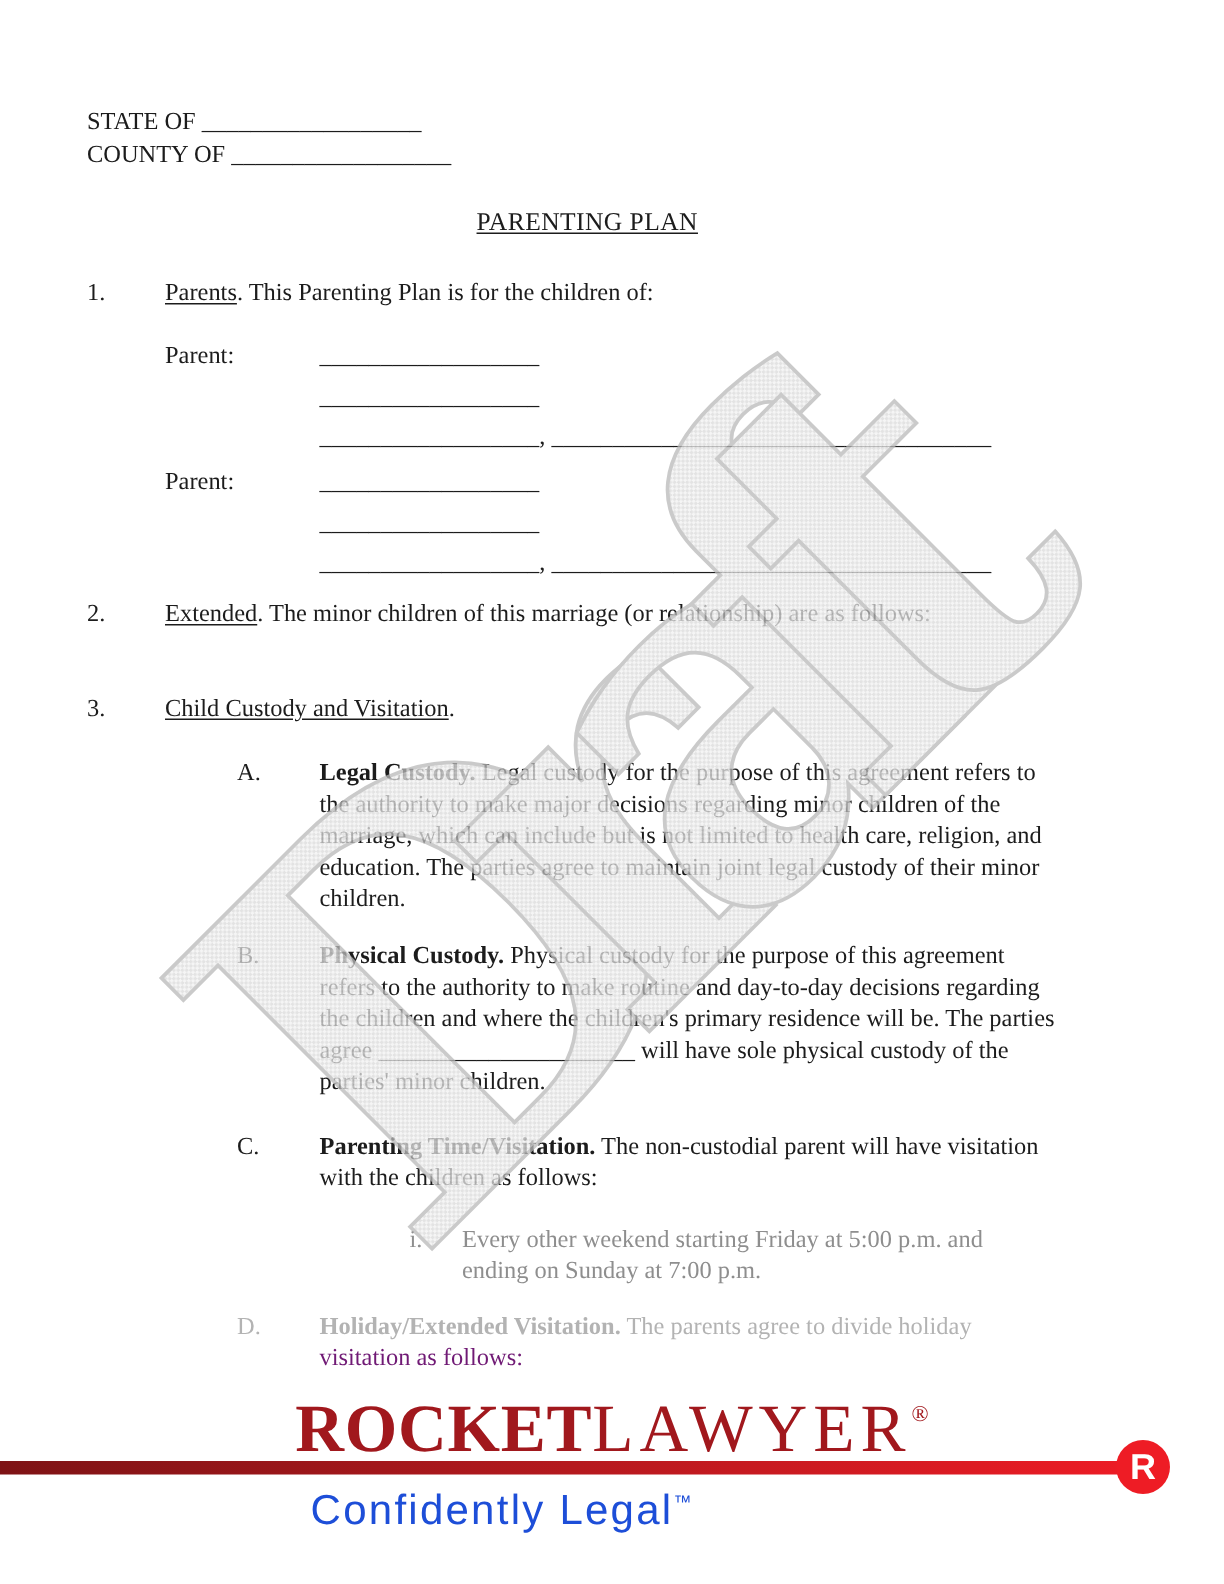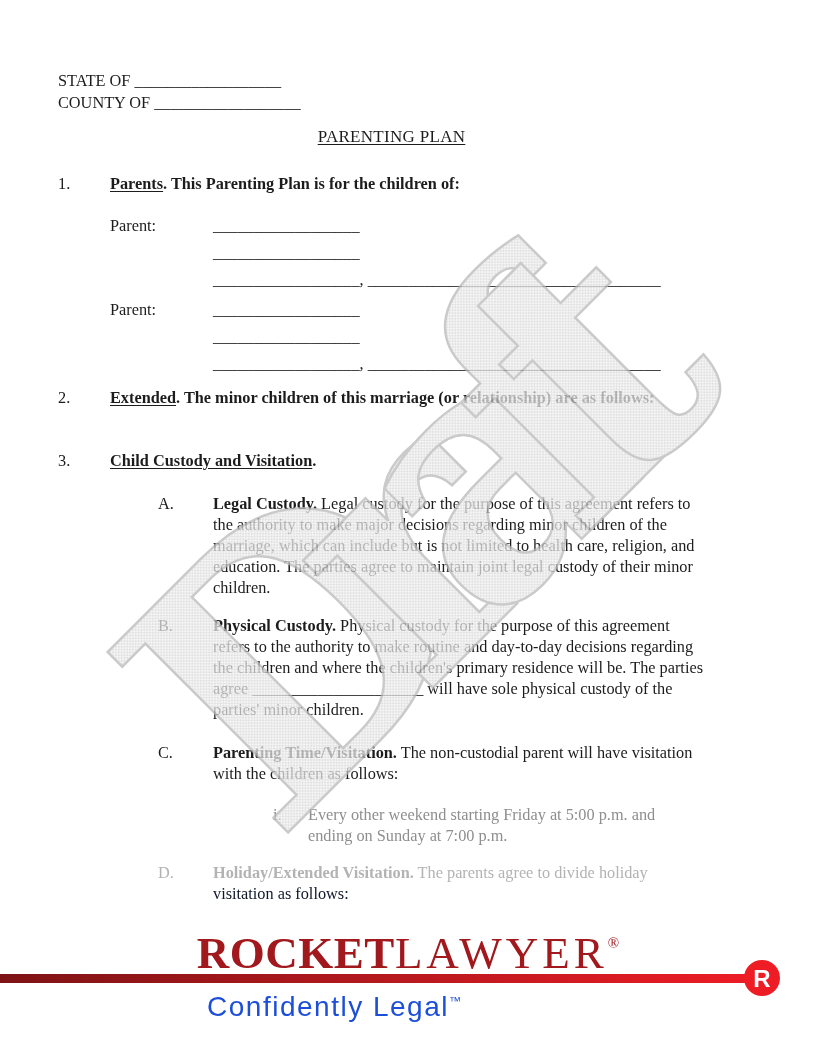--- a/index.html
+++ b/index.html
@@ -7,45 +7,45 @@
     position:relative; width:816px; height:1056px; background:#ffffff;
     font-family:"Liberation Serif", serif; font-size:16.3px; line-height:21px;
     color:#1c1c1c; overflow:hidden; margin:0 auto;
   }
   .content { position:absolute; top:0; left:0; width:816px; height:1056px; padding:70px 91px 0 58px; box-sizing:border-box; z-index:1; }
   .u { text-decoration:underline; text-underline-offset:2px; }
   .b { font-weight:bold; }
 
   .caption div { height:22px; }
 
-  .doc-title { text-align:center; margin-top:12px; font-size:17px; letter-spacing:0.3px; }
+  .doc-title { text-align:center; margin-top:23px; font-size:17px; letter-spacing:0.3px; }
 
   .sec { display:flex; }
   .sec .num { width:52px; flex:none; }
-  .sec .sbody { flex:1;font-weight:bold; }
+  .sec .sbody { flex:1; }
 
   .parent-block { display:flex; margin-left:52px; }
   .parent-block .plabel { width:103px; flex:none; }
   .pline { height:27px; }
 
   .cols { position:relative; margin-left:52px; margin-top:10px; height:21px; }
   .cols .col-sex { position:absolute; left:313px; top:0; }
   .cols .col-dob { position:absolute; left:408px; top:0; }
 
   .sub { display:flex; margin-left:100px; }
   .sub .letter { width:55px; flex:none; }
   .sub .tbody { width:492px; }
 
   .roman { display:flex; margin-left:215px; }
   .roman .rnum { width:35px; flex:none; }
   .roman .rbody { width:390px; }
 
   .gray-i { color:#8e8e8e; }
   .gray-d { color:#b3b3b3; }
-  .gray-d2 { color:#0f172a; margin-left:155px; height:21px; }
+  .gray-d2 { color:#701a75; margin-left:155px; height:21px; }
 
   .watermark { position:absolute; top:0; left:0; z-index:2; pointer-events:none; }
 
   .footer { position:absolute; top:0; left:0; width:816px; height:1056px; z-index:3; pointer-events:none; }
   .logo { position:absolute; top:921px; left:0; width:816px; text-align:center;
           font-family:Liberation Serif, serif; line-height:44px; white-space:nowrap; }
   .logo .rocket { font-weight:700; font-size:45px; letter-spacing:0.5px; color:#A1181D; }
   .logo .lawyer { font-weight:400; font-size:45px; letter-spacing:4px; color:#A1181D; }
   .logo .reg { font-size:15px; vertical-align:20px; color:#A1181D; letter-spacing:0; }
   .rule { position:absolute; top:974px; left:0; width:762px; height:9px;

